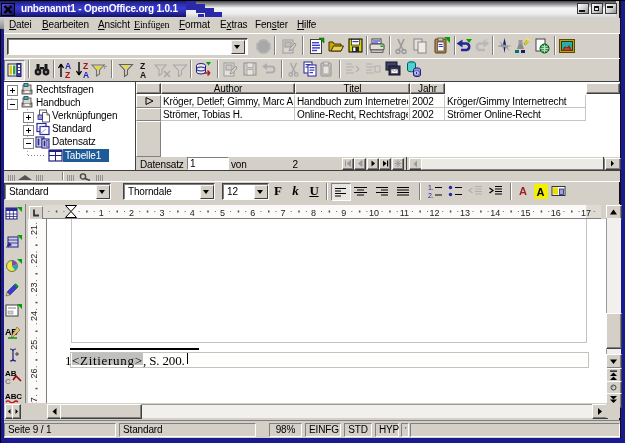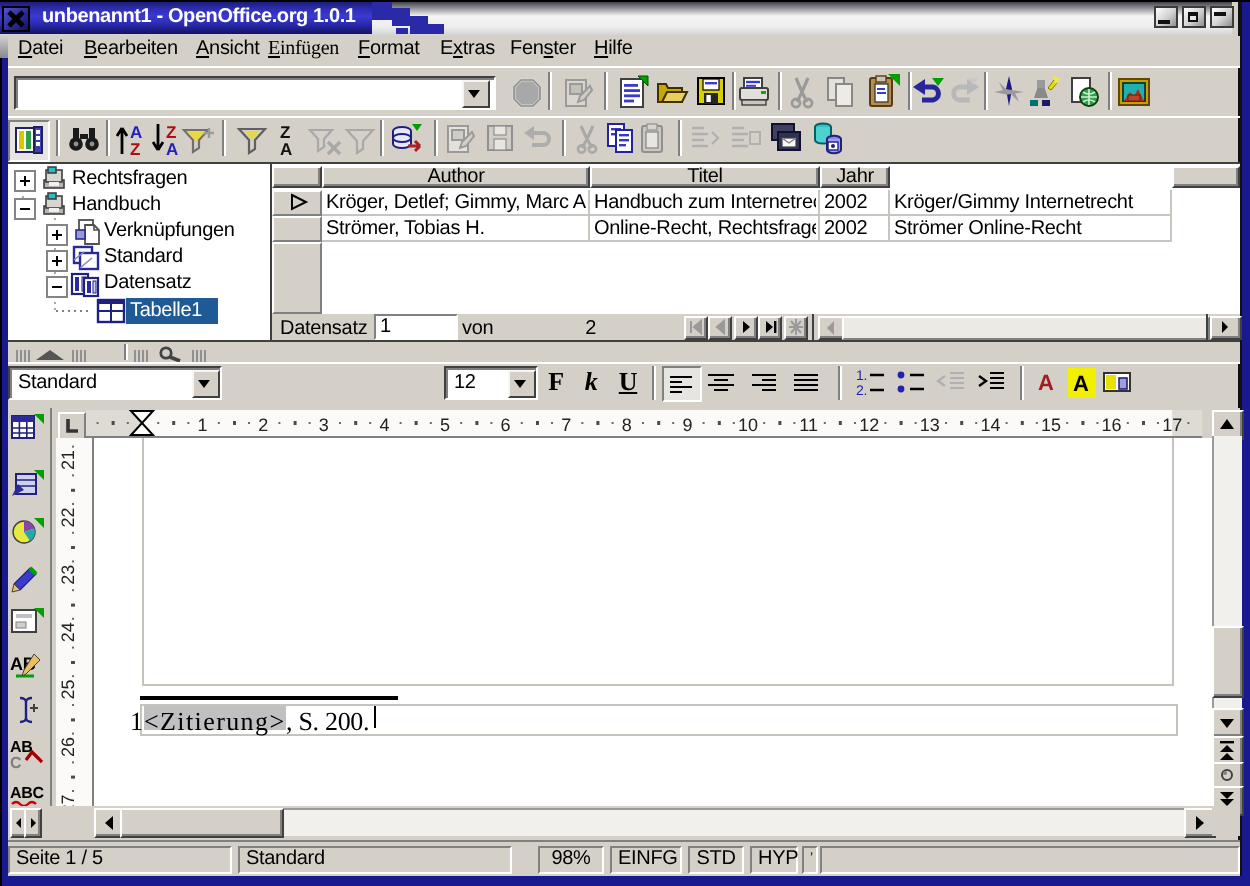--- a/index.html
+++ b/index.html
@@ -554,20 +554,24 @@
         <path d="M6 6.5 L11 8.5" stroke="#444" stroke-width="1.8"></path>
       </svg>
  </div>
  <div class="dots" style="left:96px;top:175px;"></div>
  <div class="dots" style="left:96px;top:178px;"></div>
 
  <div class="abs" style="left:4px;top:181px;width:616px;height:1px;background:#fff;"></div>
  <div class="combo" style="left:4px;top:183px;width:105px;height:15px;">
    <div class="combotxt">Standard</div>
    <div class="combobtn" style="left:91px;top:1px;width:12px;height:12px;"></div>
+ </div>
+ <div class="combo" style="left:123px;top:183px;width:90px;height:15px;">
+   <div class="combotxt">Thorndale</div>
+   <div class="combobtn" style="left:76px;top:1px;width:12px;height:12px;"></div>
  </div>
  <div class="combo" style="left:222px;top:183px;width:45px;height:15px;">
    <div class="combotxt">12</div>
    <div class="combobtn" style="left:31px;top:1px;width:12px;height:12px;"></div>
  </div>
  <div class="abs" style="left:271px;top:183px;width:14px;height:15px;font-family:'Liberation Serif',serif;font-weight:bold;font-size:13px;text-align:center;">F</div>
  <div class="abs" style="left:289px;top:183px;width:13px;height:15px;font-family:'Liberation Serif',serif;font-weight:bold;font-style:italic;font-size:13px;text-align:center;">k</div>
  <div class="abs" style="left:307px;top:183px;width:14px;height:15px;font-family:'Liberation Serif',serif;font-weight:bold;font-size:13px;text-align:center;text-decoration:underline;">U</div>
  <div class="sep" style="left:326px;top:183px;height:17px;"></div>
  <div class="abs" style="left:331px;top:183px;width:18px;height:16px;background:#e7e5e1;border:1px solid;border-color:#808080 #fff #fff #808080;">
@@ -890,21 +894,21 @@
  <div class="abs raised" style="left:60px;top:404px;width:80px;height:13px;"></div>
  <div class="abs raised" style="left:592px;top:404px;width:14px;height:13px;">
       <svg width="14" height="13">
         <polygon points="5,3 9,6.5 5,10" fill="#000"></polygon>
       </svg>
     </div>
  <div class="abs" style="left:606px;top:404px;width:14px;height:14px;background:#d4d0c8;"></div>
 
  <div class="abs" style="left:4px;top:420px;width:616px;height:1px;background:#808080;"></div>
  <div class="abs" style="left:4px;top:421px;width:616px;height:17px;background:#d4d0c8;"></div>
- <div class="sfield" style="left:4px;top:423px;width:104px;">Seite 1 / 5</div>
+ <div class="sfield" style="left:4px;top:423px;width:104px;">Seite 9 / 1</div>
  <div class="sfield" style="left:119px;top:423px;width:129px;">Standard</div>
  <div class="sfield" style="left:269px;top:423px;width:25px;text-align:center;">98%</div>
  <div class="sfield" style="left:305px;top:423px;width:28px;text-align:center;">EINFG</div>
  <div class="sfield" style="left:344px;top:423px;width:20px;text-align:center;">STD</div>
  <div class="sfield" style="left:375px;top:423px;width:16px;text-align:center;">HYP</div>
  <div class="sfield" style="left:401px;top:423px;width:0px;padding:0 3px;font-size:7px;">’</div>
  <div class="sfield" style="left:410px;top:423px;width:202px;"></div>
 
 </div>
 

